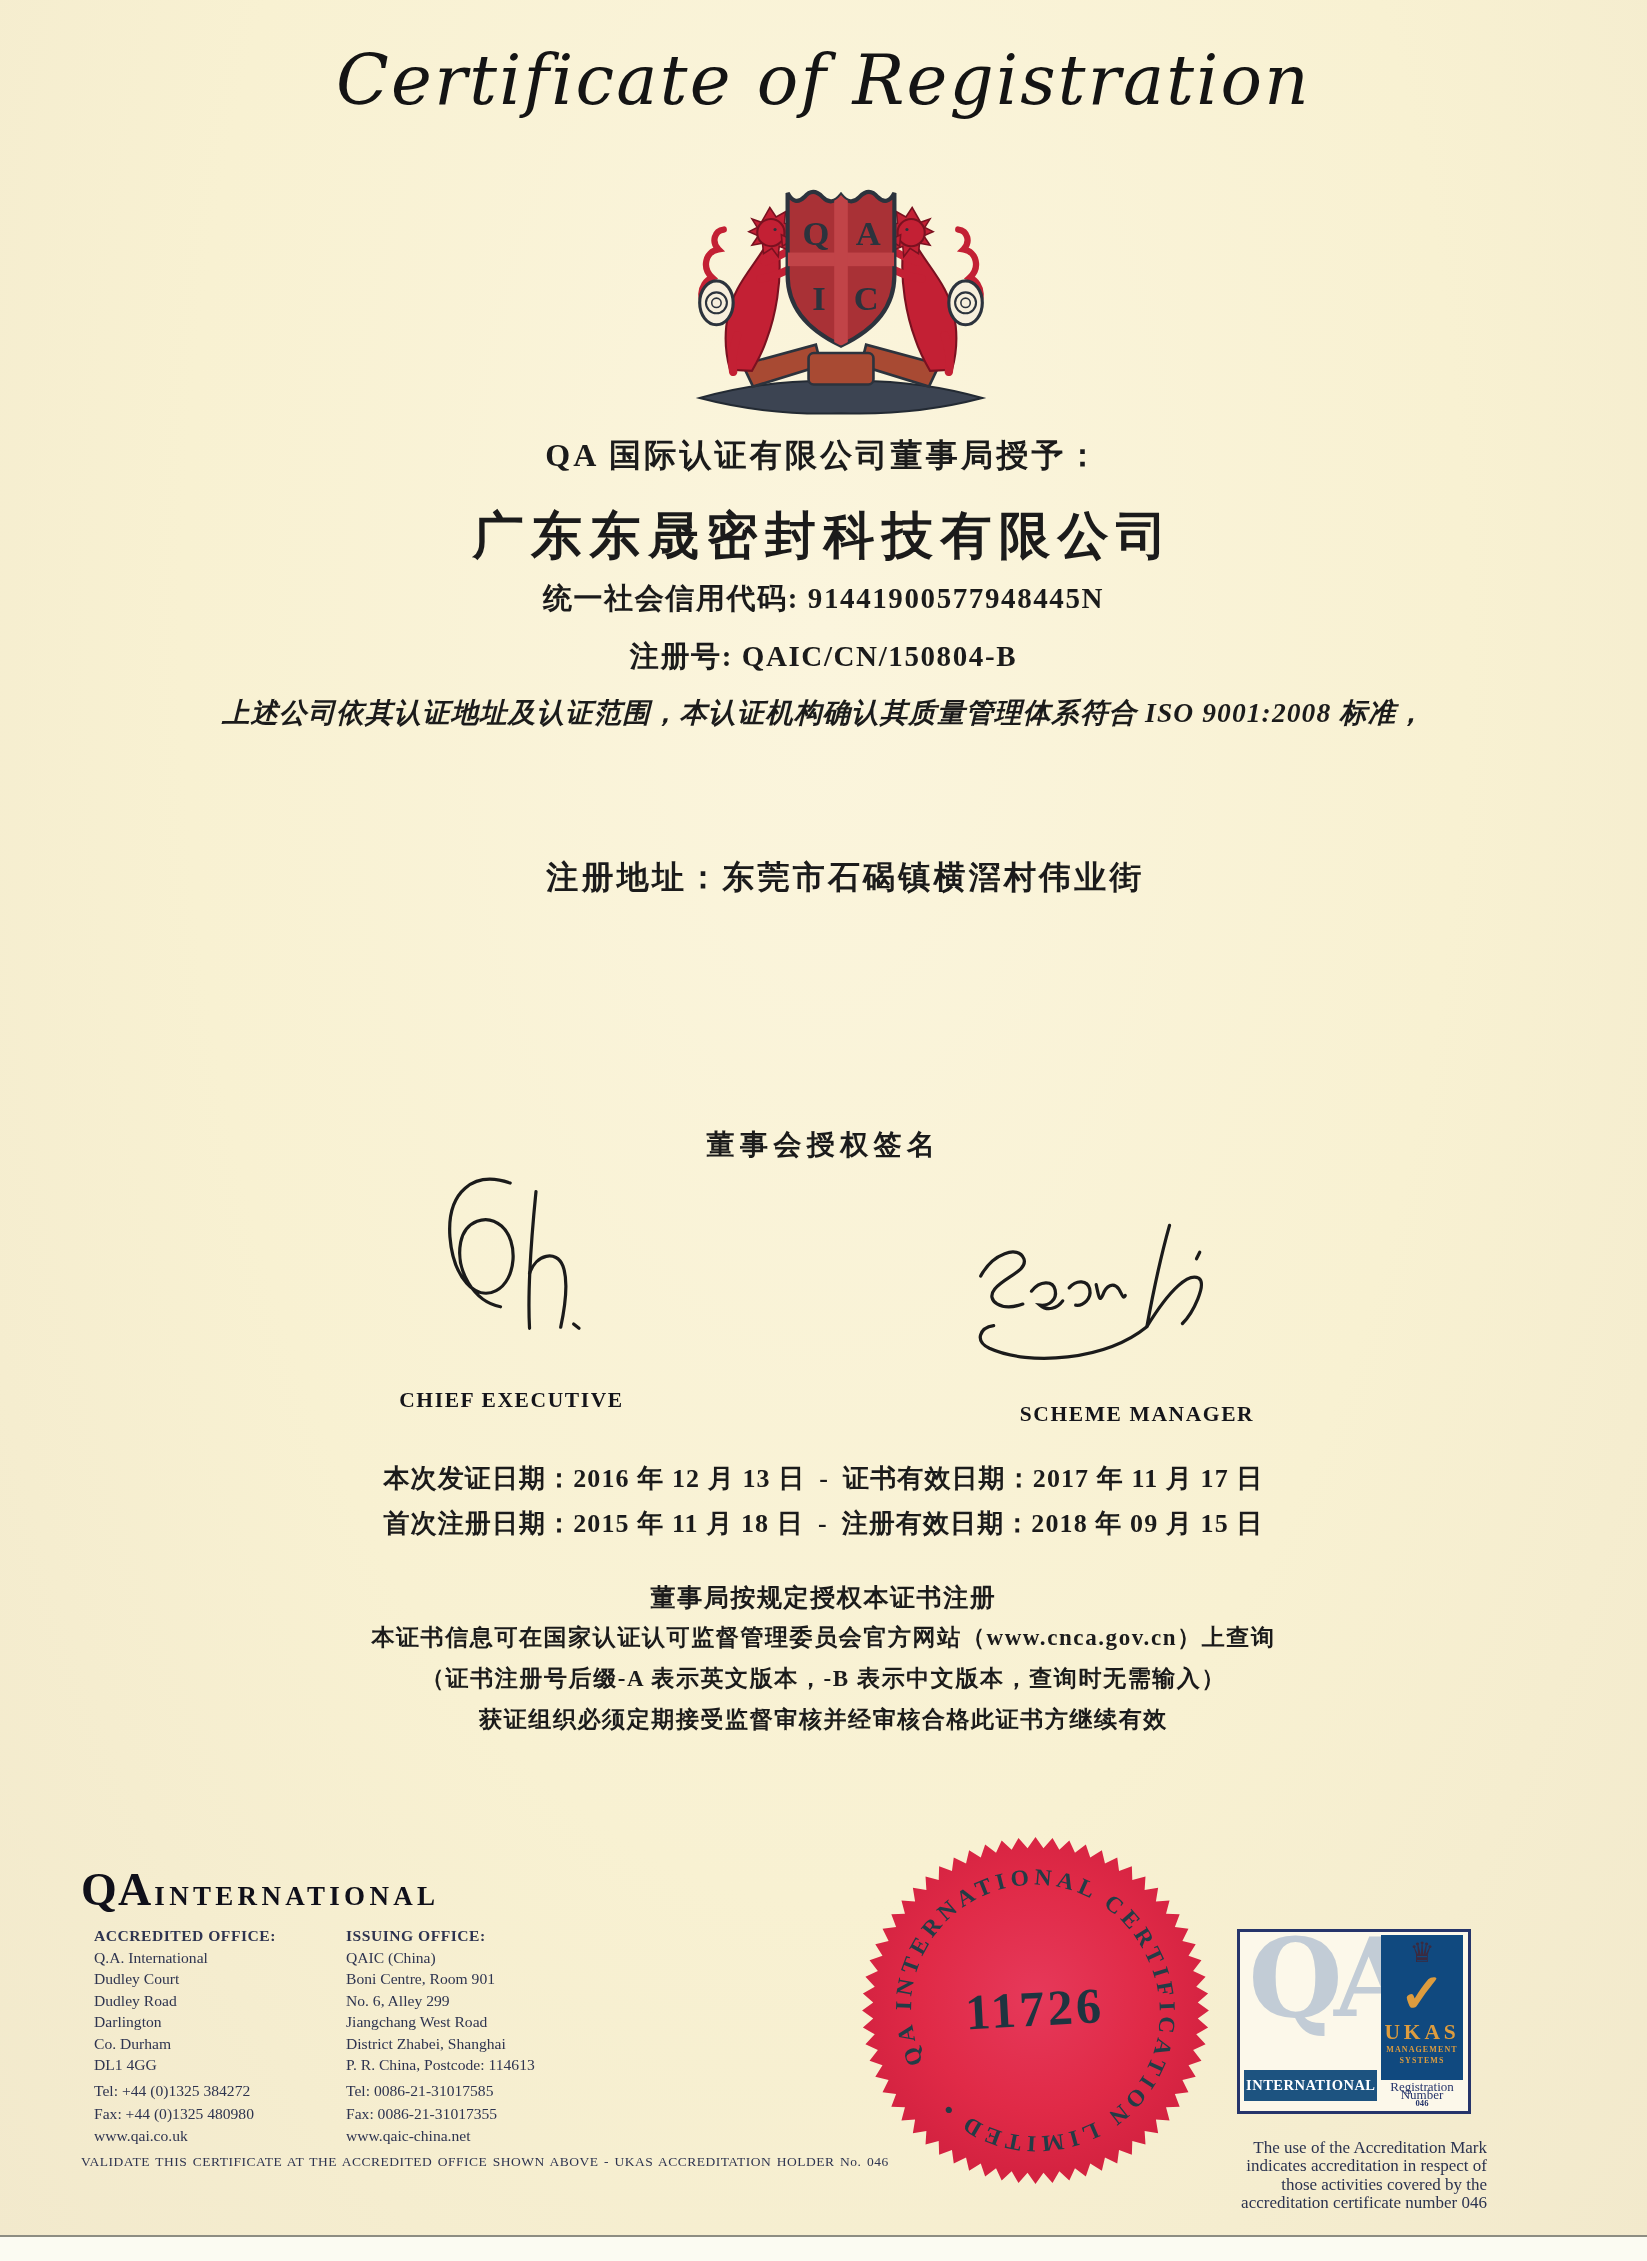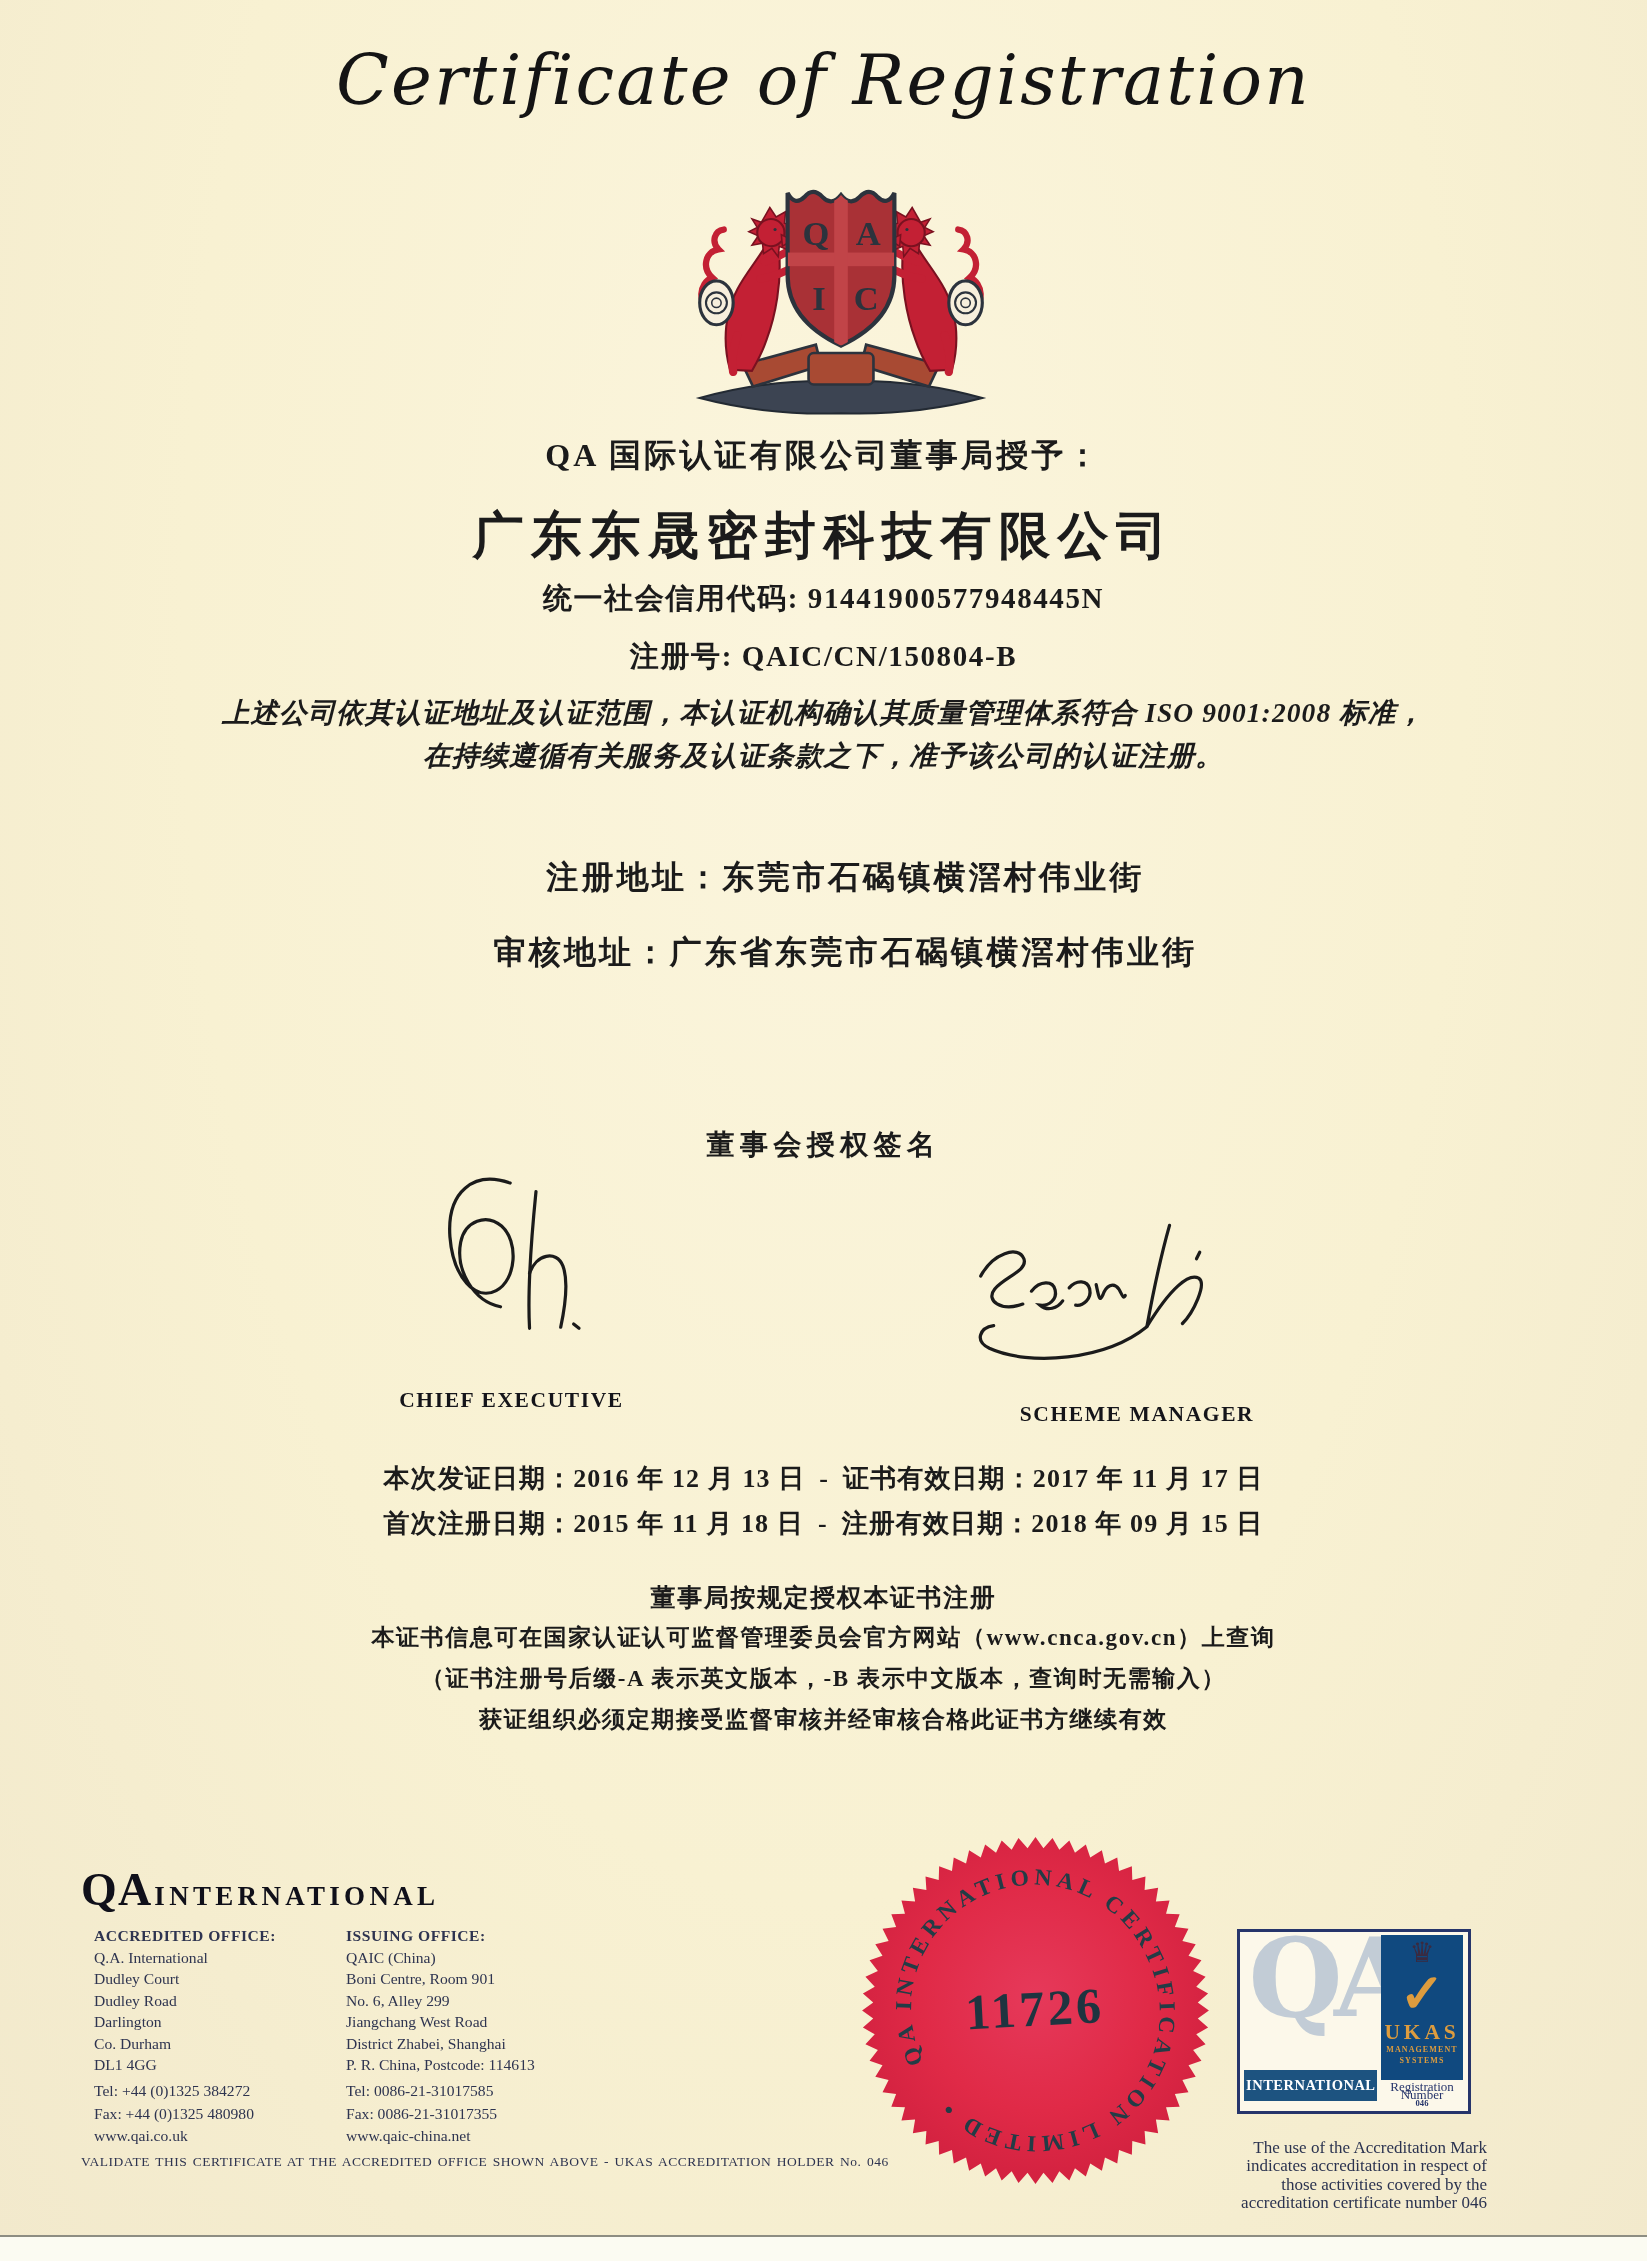--- a/index.html
+++ b/index.html
@@ -123,29 +123,25 @@
   <span>91441900577948445N</span>
 </div>
 <div class="abs cx codeline regno">
   <span>注册号:</span>
   <span> </span>
   <span>QAIC/CN/150804-B</span>
 </div>
 
 <div class="abs cx statement">
   <span>上述公司依其认证地址及认证范围，本认证机构确认其质量管理体系符合 </span><b>ISO 9001:2008</b><span> 标准，</span><br>
-  <span>在持续遵循有关服务及认证条款之下，准予该公司的认证注册。</span>
 </div>
 
 <div class="abs cx details">
   <div class="detail-row">
     <span>注册地址：</span><span>东莞市石碣镇横滘村伟业街</span>
-  </div>
-  <div class="detail-row">
-    <span>审核地址：</span><span>广东省东莞市石碣镇横滘村伟业街</span>
   </div>
 </div>
 
 <div class="abs cx sign-heading">董事会授权签名</div>
 
 <svg class="abs" style="left:409px;top:1168px;" width="226" height="199" viewBox="0 0 420 370">
   <g fill="none" stroke="#1b1b1b" stroke-width="6" stroke-linecap="round">
     <path d="M188,28 C120,4 70,44 76,128 C82,204 124,248 162,228 C200,208 204,136 172,108 C144,84 104,98 96,138 C86,190 120,248 170,258"></path>
     <path d="M236,44 C228,124 220,226 224,298"></path>
     <path d="M224,196 C236,160 274,152 286,182 C296,208 290,258 282,296"></path>

